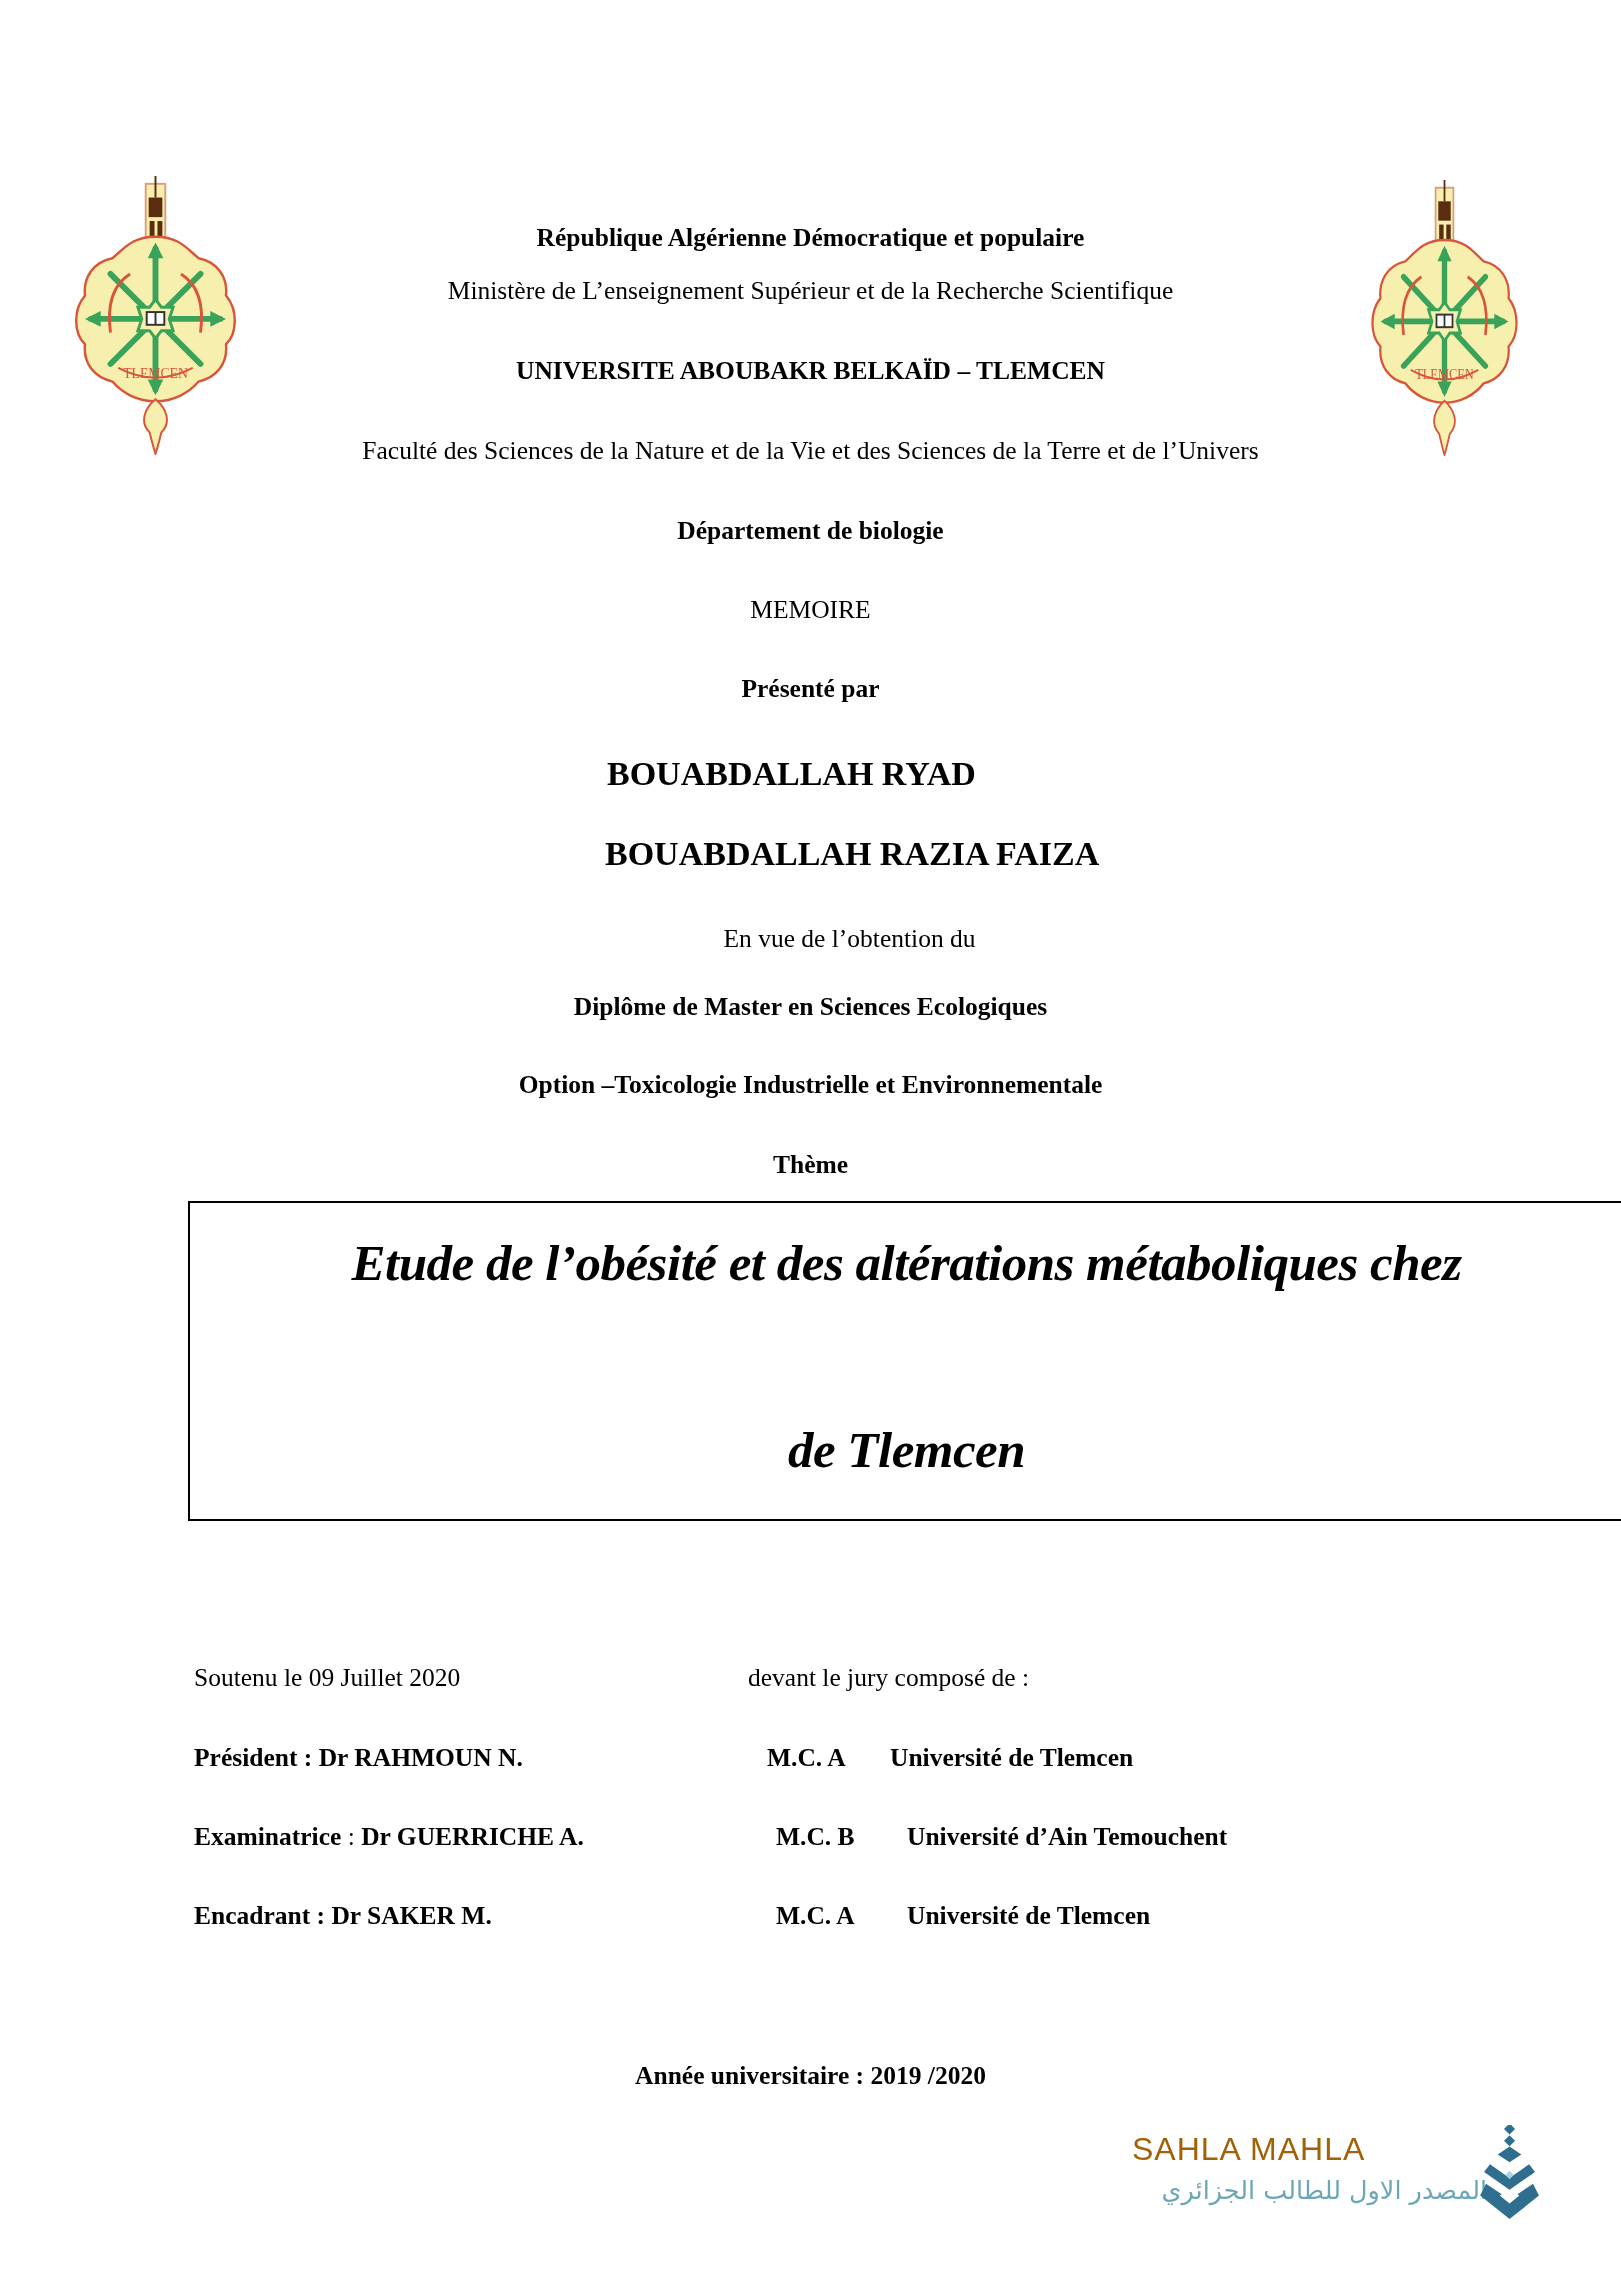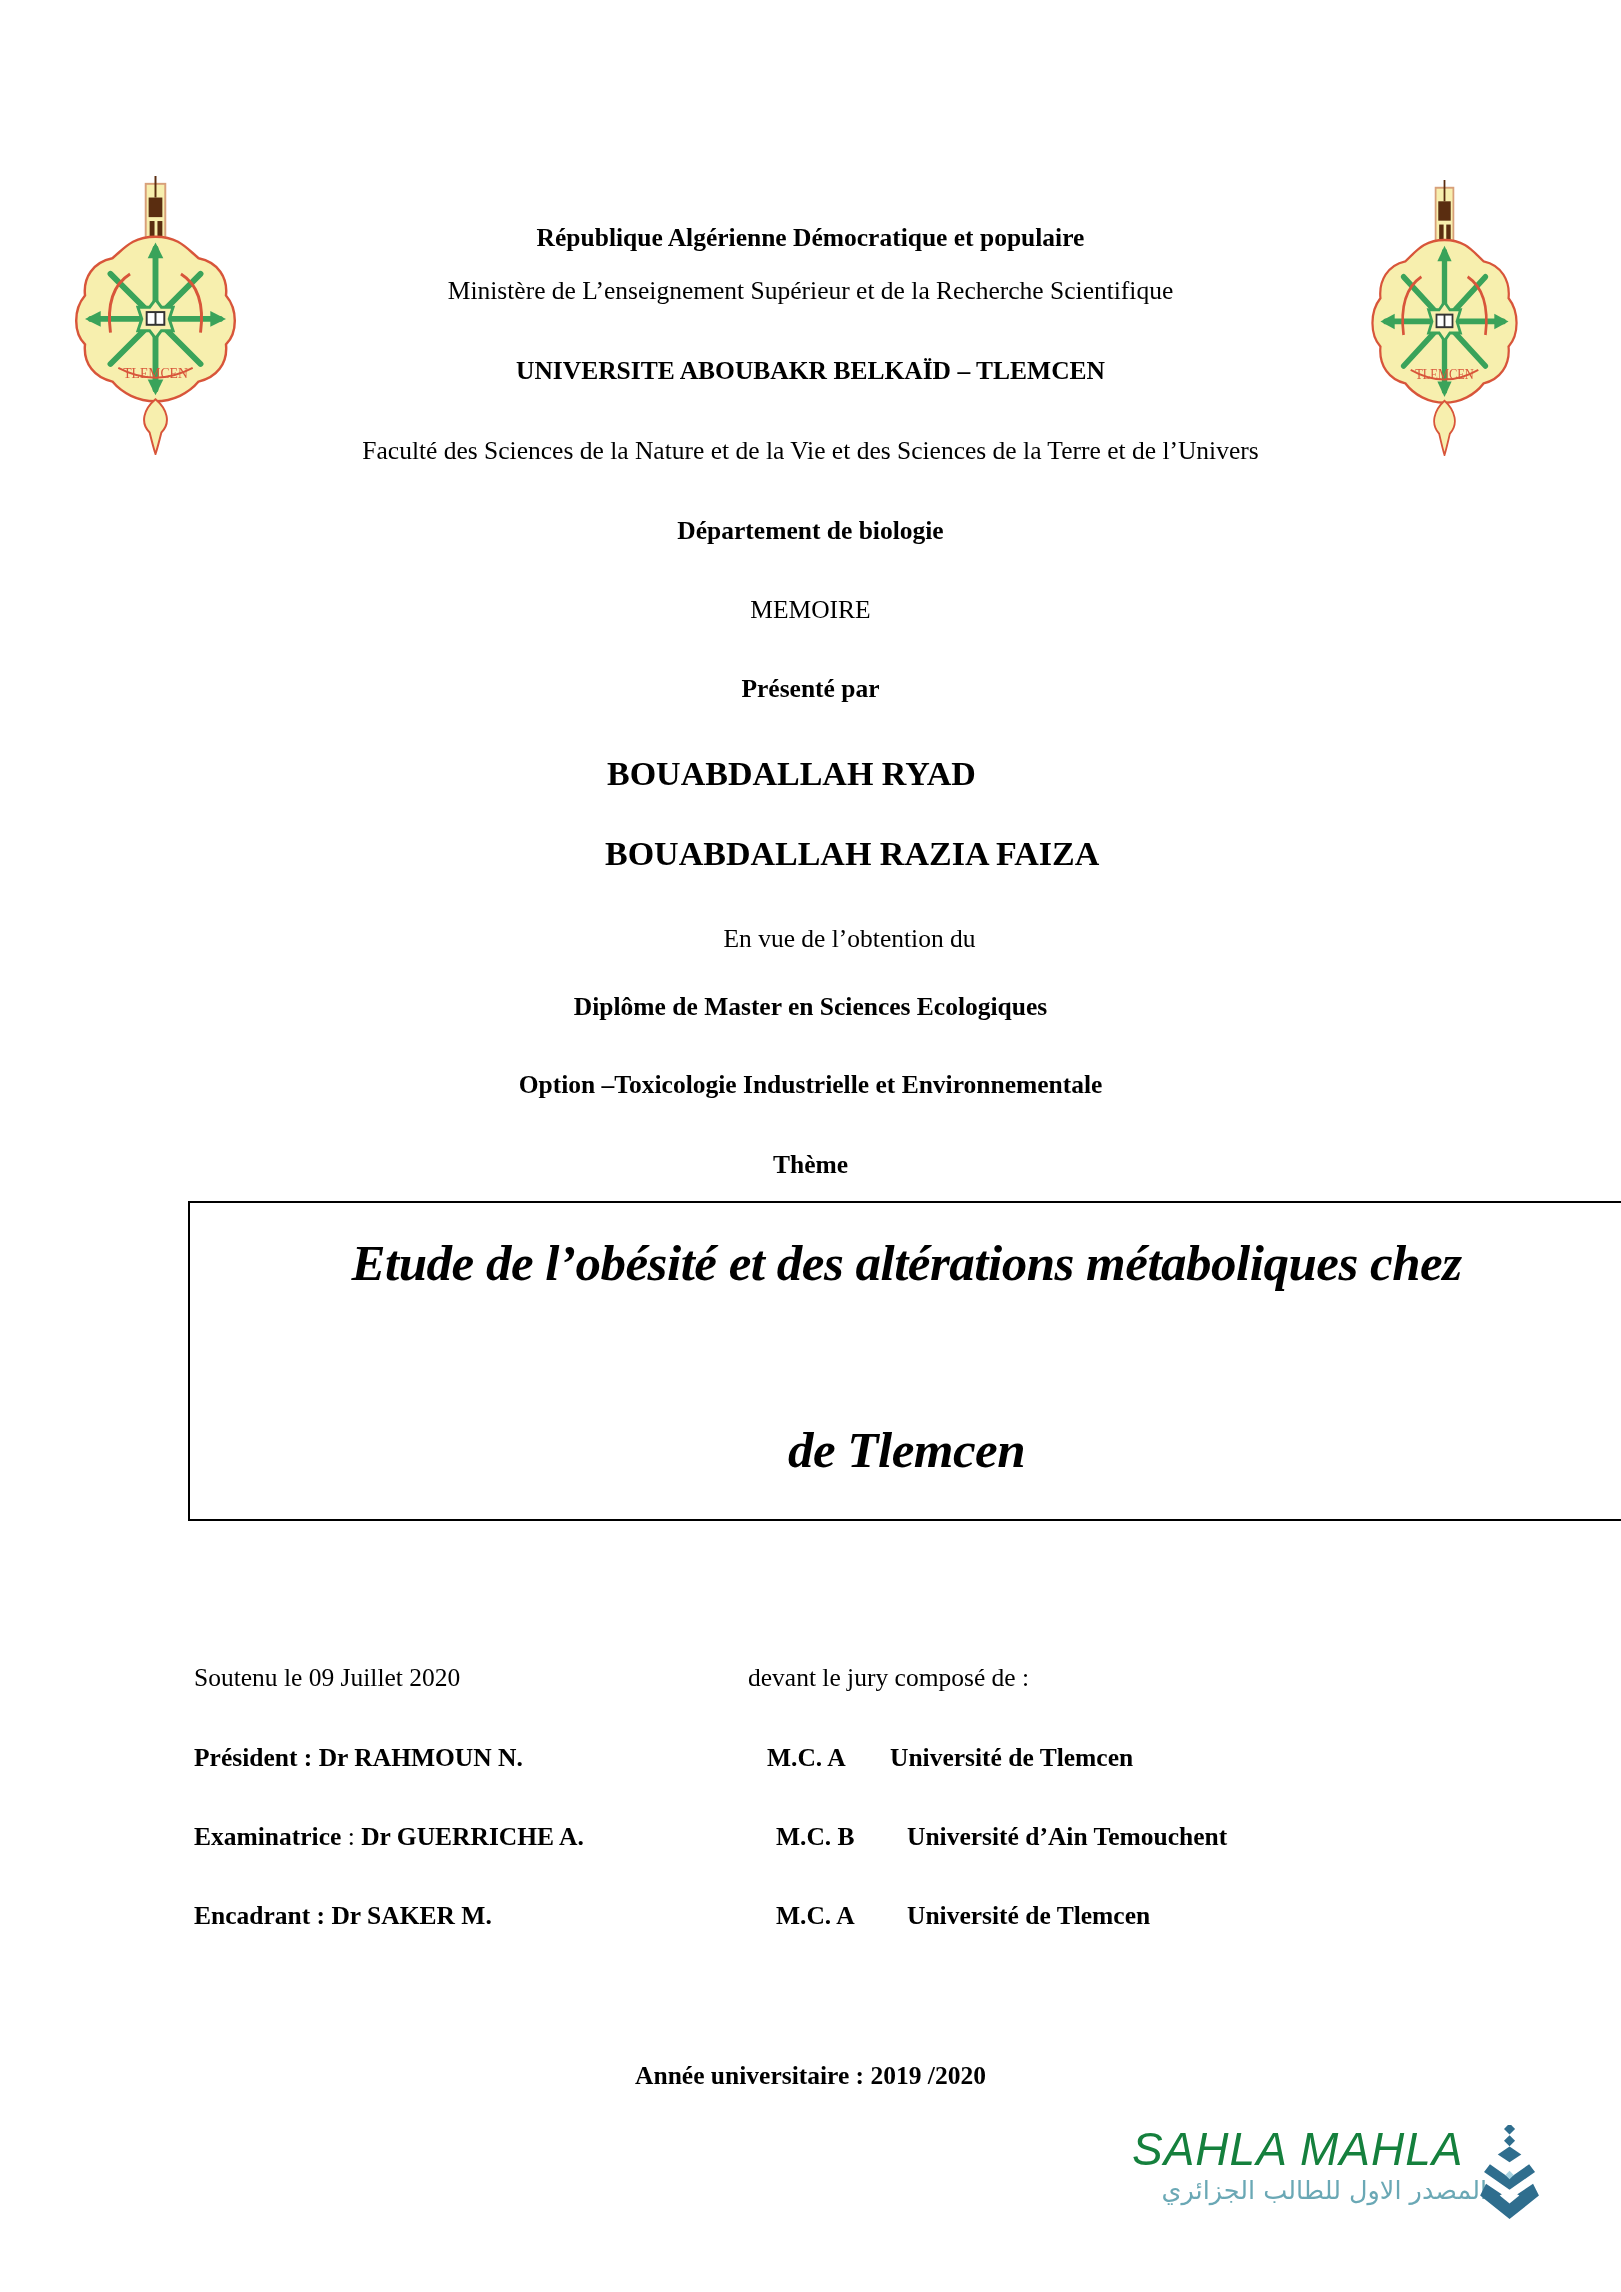--- a/index.html
+++ b/index.html
@@ -10,21 +10,21 @@
   .fs24 { font-size:25.5px; line-height:29px; }
   .names { position:absolute; font-weight:bold; font-size:34px; line-height:39px; white-space:nowrap; }
   .logo { position:absolute; }
   .title-box { position:absolute; left:188px; top:1201px; width:1437px; height:320px;
                border:2px solid #000; box-sizing:border-box; }
   .title-line { position:absolute; left:0; width:100%; text-align:center;
                 font-style:italic; font-weight:bold; font-size:51px; line-height:59px; white-space:nowrap; letter-spacing:-0.5px; }
   .jury { position:absolute; font-size:25.5px; line-height:29px; white-space:nowrap; }
   .sahla { position:absolute; left:1132px; top:2117px; width:412px; height:108px; }
   .sahla-text { position:absolute; left:0; top:7.8px; font-family:"Liberation Sans","DejaVu Sans",sans-serif;
-                font-size:46px; color:#15803d; letter-spacing:1px; line-height:49px;font-style:italic; }
+                font-size:32px; color:#a16207; letter-spacing:1px; line-height:49px; }
   .sahla-ar { position:absolute; left:2px; top:59px; font-family:"DejaVu Sans",sans-serif;
               font-size:25.5px; color:#6aa8b5; direction:rtl; width:353px; text-align:right; line-height:29px; }
   .sahla-mark { position:absolute; left:348px; top:7.8px; }
 </style>
 </head>
 <body>
 
 <div class="logo" style="left:71px; top:176px; width:169px; height:279px;">
   <svg width="169" height="279" viewBox="0 0 172 285">
 

